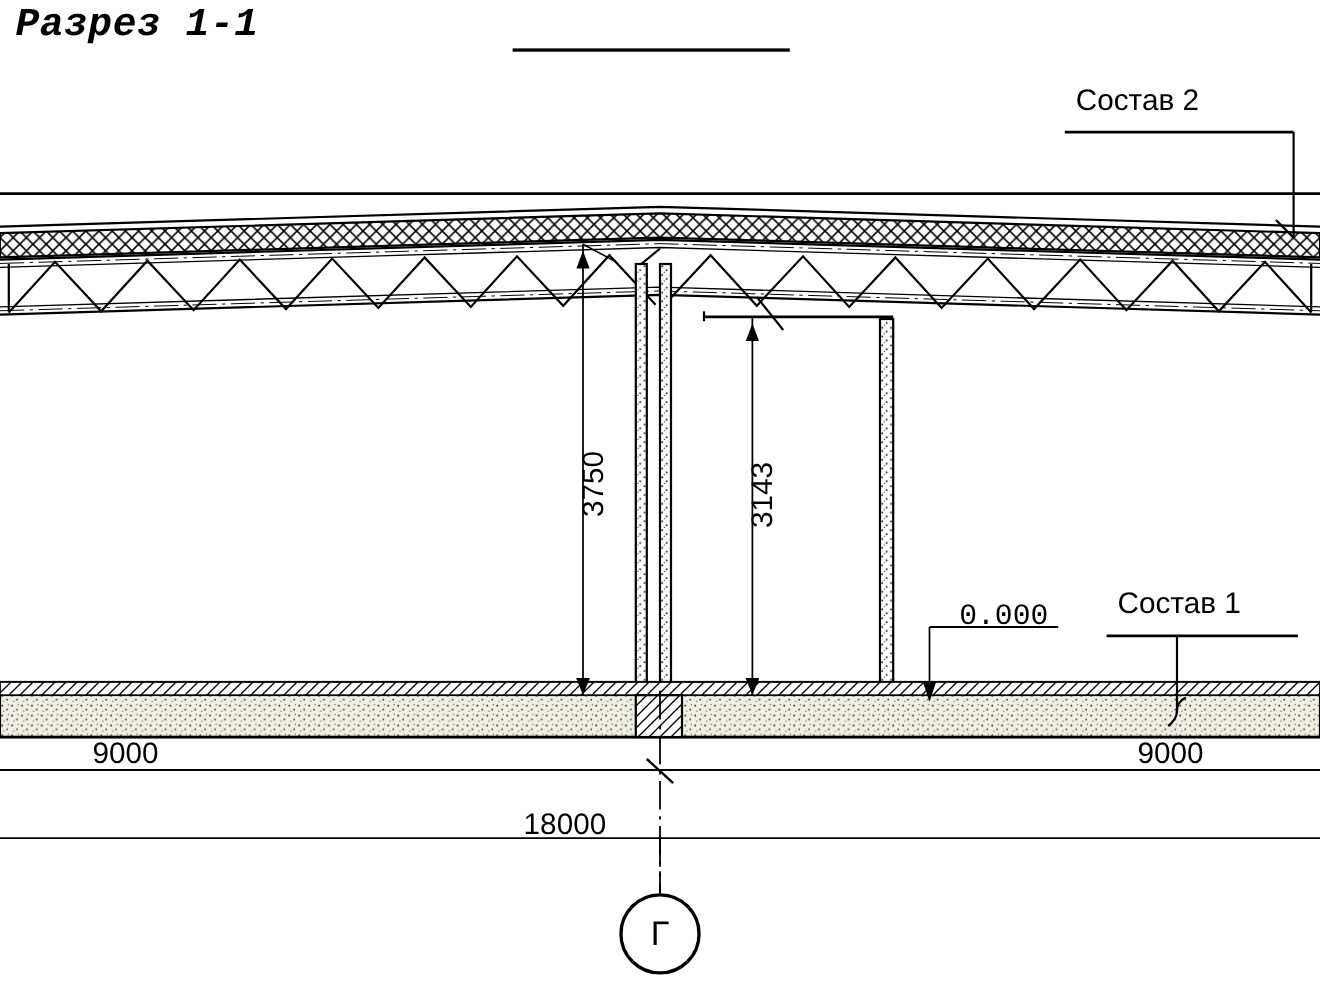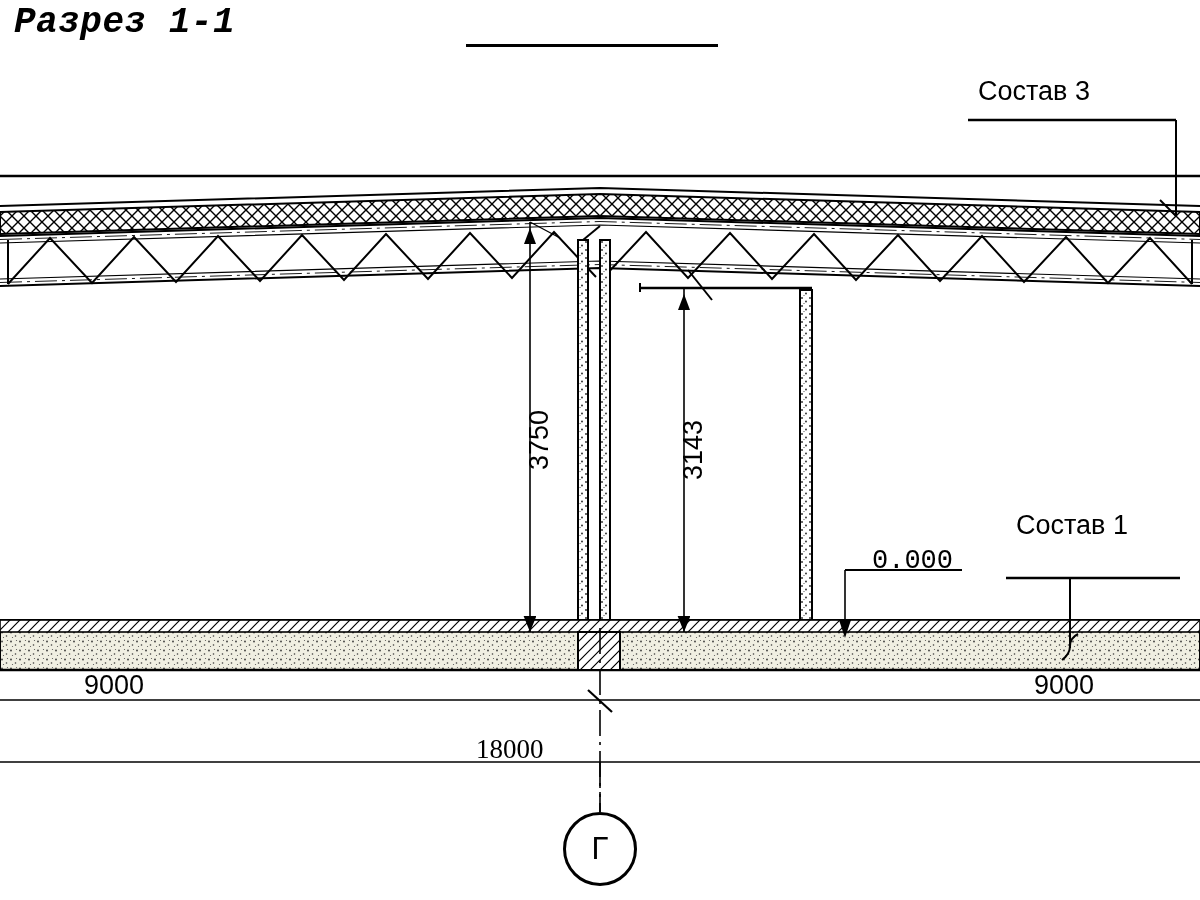--- a/index.html
+++ b/index.html
@@ -160,33 +160,33 @@
 
     <line x1="0" y1="700" x2="1200" y2="700" stroke="#000" stroke-width="1.6"></line>
     <line x1="588" y1="690" x2="612" y2="712" stroke="#000" stroke-width="2.2"></line>
     <line x1="0" y1="762" x2="1200" y2="762" stroke="#000" stroke-width="1.6"></line>
 
     <line x1="600" y1="628" x2="600" y2="812" stroke="#000" stroke-width="1.6" stroke-dasharray="26 6 3 6"></line>
 
     <line x1="600" y1="762" x2="600" y2="812" stroke="#000" stroke-width="1.6" stroke-dasharray="26 6 3 6"></line>
   </svg>
 
-  <div class="abs label" style="left:978px; top:76px;">Состав 3</div>
+  <div class="abs label" style="left:978px; top:76px;">Состав 2</div>
 
-  <div class="abs label" style="left:1016px; top:510px;">Состав 1</div>
+  <div class="abs label" style="left:1016px; top:533px;">Состав 1</div>
 
   <div class="abs label" style="left:872px; top:546px;font-family:Liberation Mono, monospace;">0.000</div>
 
   <div class="abs vlabel" style="left:524px; top:470px;">3750</div>
 
   <div class="abs vlabel" style="left:678px; top:480px;">3143</div>
 
   <div class="abs label" style="left:84px; top:670px;">9000</div>
 
   <div class="abs label" style="left:1034px; top:670px;">9000</div>
 
-  <div class="abs label" style="left:476px; top:734px;font-family:Liberation Serif, serif;">18000</div>
+  <div class="abs label" style="left:476px; top:734px;">18000</div>
 
   <div class="abs axis-circle" style="left:563px; top:812px;">
     <span>Г</span>
   </div>
 
 </div>
 
 </body></html>

